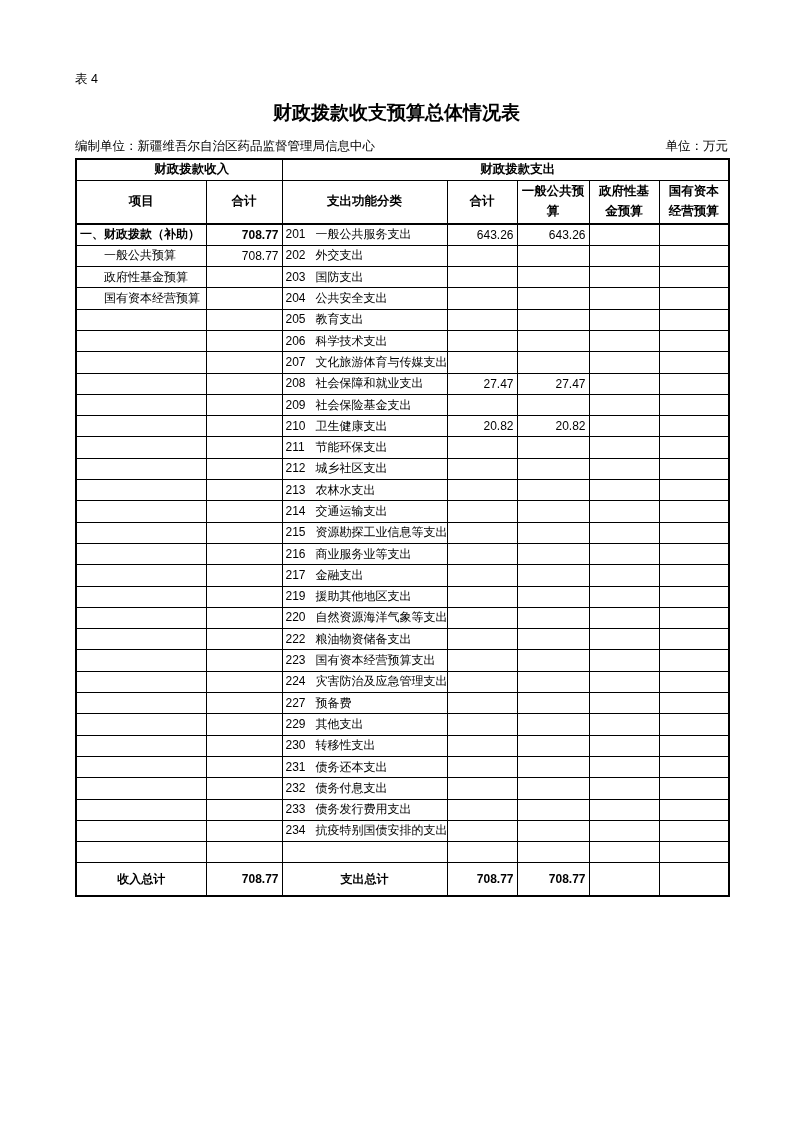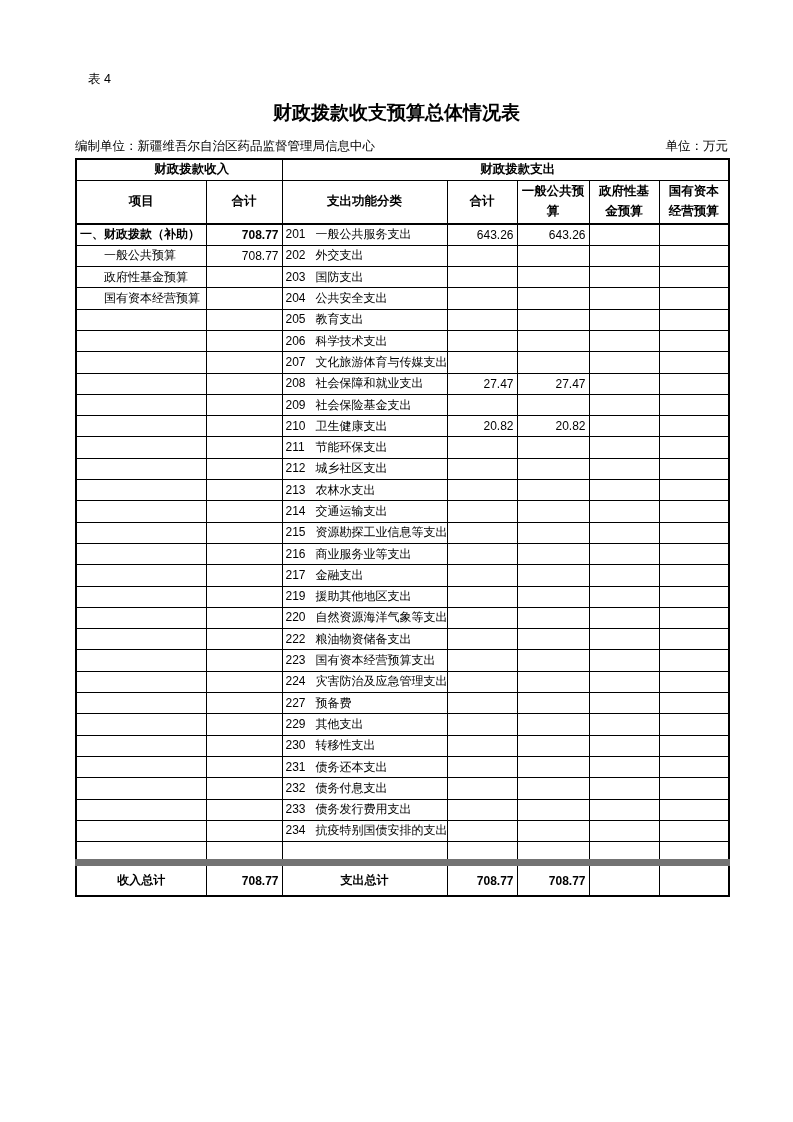--- a/index.html
+++ b/index.html
@@ -11,21 +11,20 @@
     background: #ffffff;
     color: #000;
     font-family: "Liberation Sans", "DejaVu Sans", sans-serif;
     overflow: hidden;
   }
   .table-tag {
     position: absolute;
     left: 75px;
     top: 71px;
     font-size: 12.5px;
-    margin-left: 13px;
   }
   .doc-title {
     position: absolute;
     left: 0;
     top: 100px;
     width: 100%;
     text-align: center;
     font-size: 19px;
     font-weight: bold;
   }
@@ -67,21 +66,21 @@
     padding: 0 4px;
   }
   tbody tr { height: 21.3px; }
   td.item { text-align: left; padding-left: 5px; white-space: nowrap; }
   td.item.indent { padding-left: 27px; }
   td.cat { text-align: left; padding-left: 4px; white-space: nowrap; }
   td.num { text-align: right; padding-right: 4px; white-space: nowrap; }
   td.ctr { text-align: center; }
   .bold { font-weight: bold; }
   .code { display: inline-block; min-width: 23px; margin-right: 7px; }
-  tr.totals td { border-top: 7px solid #737373; font-weight: bold; height: 33px; }
+  tr.totals td { border-top: 1px solid #737373; font-weight: bold; height: 33px; }
   .page-num {
     position: absolute;
     left: 0;
     top: 1022px;
     width: 100%;
     text-align: right;
     font-size: 12.5px;
     font-family: Liberation Serif, serif;
     margin-left: 24px;
   }

